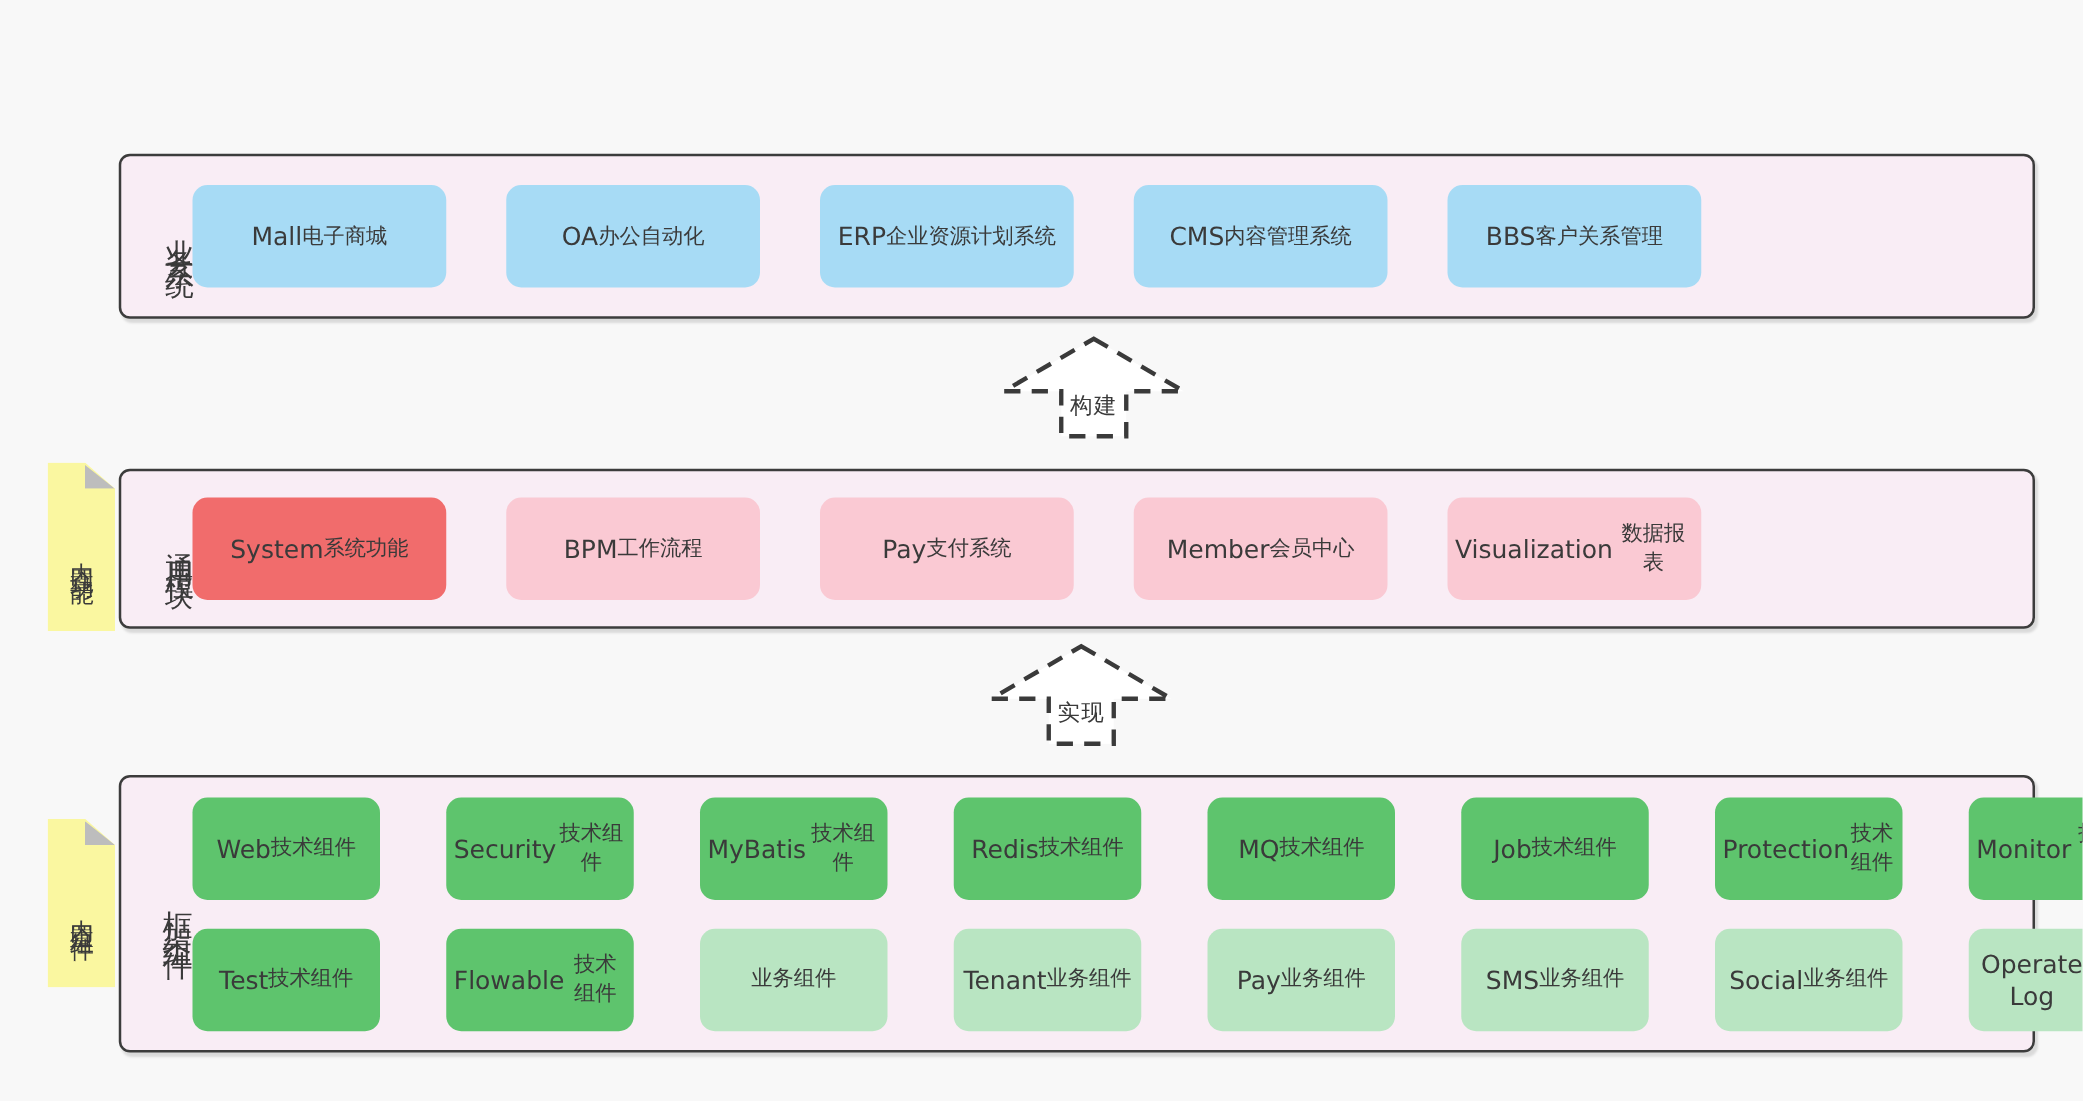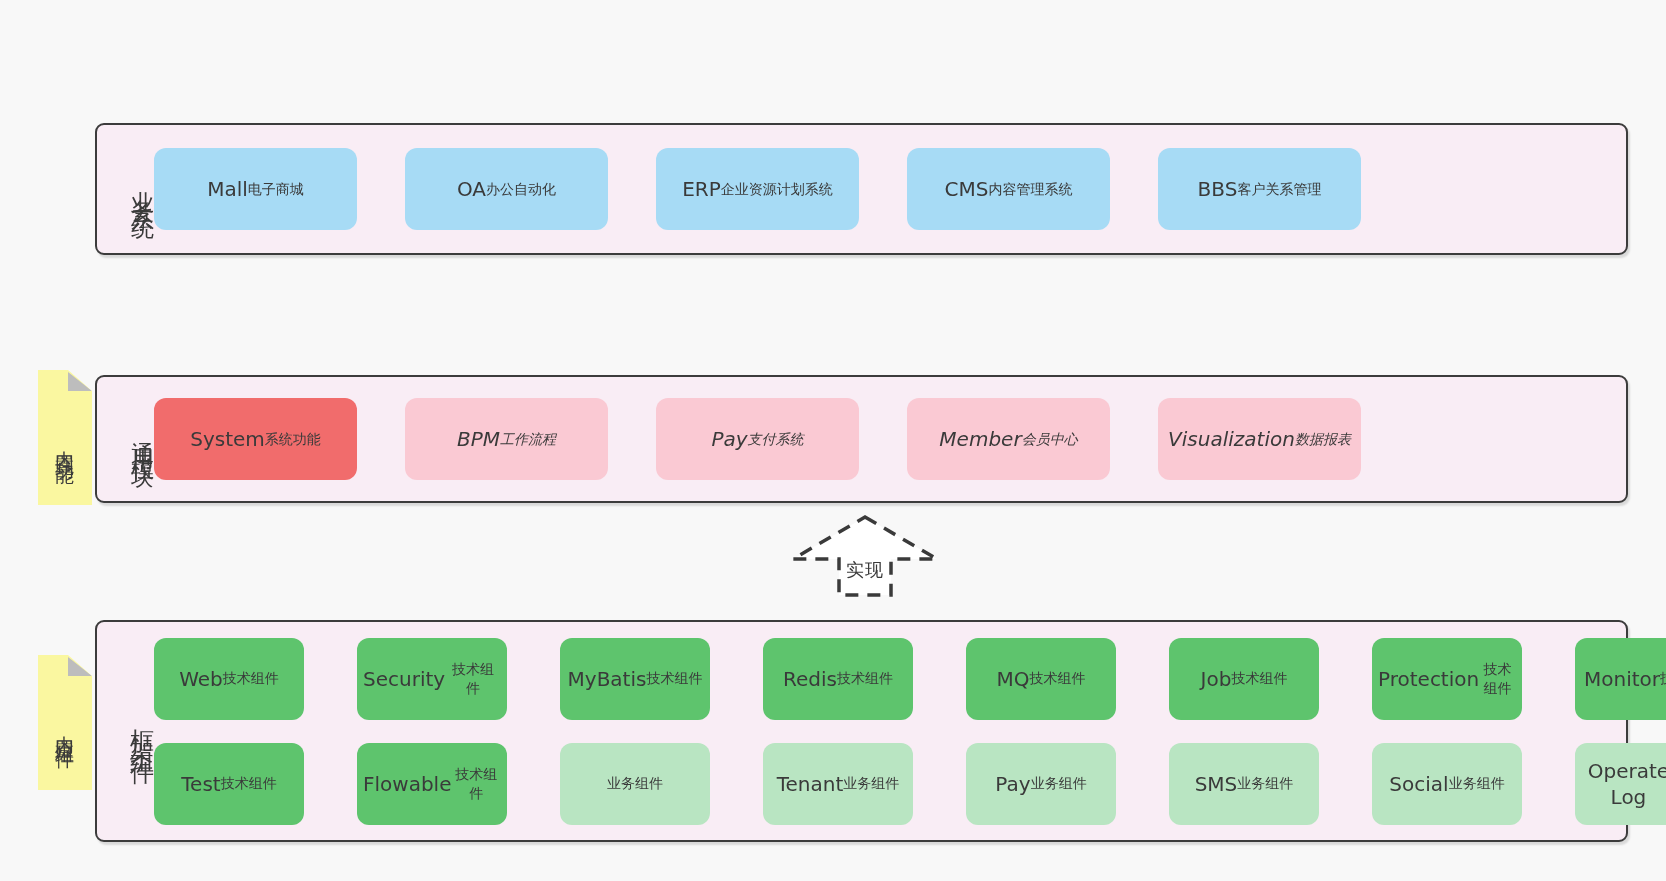--- a/index.html
+++ b/index.html
@@ -51,25 +51,25 @@
     flex-direction: row;
     justify-content: center;
     align-items: center;
     text-align: center;
     color: var(--text, #3a3a3a);
     padding: 16px 6px;
   }
   .row6 .box { width: 203px; height: 82px; }
   .grid8 .box { width: 150px; height: 82px; }
   .box-title { font-size: 20px; line-height: 1.3; }
-  .box-sub   { font-size: 14px; line-height: 1.35; }
+  .box-sub   { font-size: 17px; line-height: 1.35; }
 
   .c-blue        { background: var(--blue, #a7dbf5); }
   .c-red         { background: var(--red, #f16c6c); text-align: center; }
-  .c-pink        { background: var(--pink, #fac9d3); font-style: italic; }
+  .c-pink        { background: var(--pink, #fac9d3); }
   .c-green-dark  { background: var(--green_dark, #5ec46d); }
   .c-green-light { background: var(--green_light, #b9e5c2); }
 
   
   .sticky-tab {
     position: absolute;
     left: 38px;
     width: 54px;
     height: 135px;
     background: var(--yellow_tab, #faf7a0);
@@ -152,20 +152,26 @@
           <div class="box-title">CMS</div>
           <div class="box-sub">内容管理系统</div>
         </div>
         <div class="box c-blue">
           <div class="box-title">BBS</div>
           <div class="box-sub">客户关系管理</div>
         </div>
       </div>
   </section>
 
+  <div class="arrow" id="arrow-build">
+    <svg viewBox="0 0 150 84">
+      <path d="M75 3 L147 45 L101 45 L101 81 L49 81 L49 45 L3 45 Z"></path>
+    </svg>
+    <div class="arrow-label">构建</div>
+  </div>
 
   <section class="container" id="sec-modules">
     <div class="v-label">通用模块</div>
     <div class="row6">
         <div class="box c-red">
           <div class="box-title">System</div>
           <div class="box-sub">系统功能</div>
         </div>
         <div class="box c-pink">
           <div class="box-title">BPM</div>

